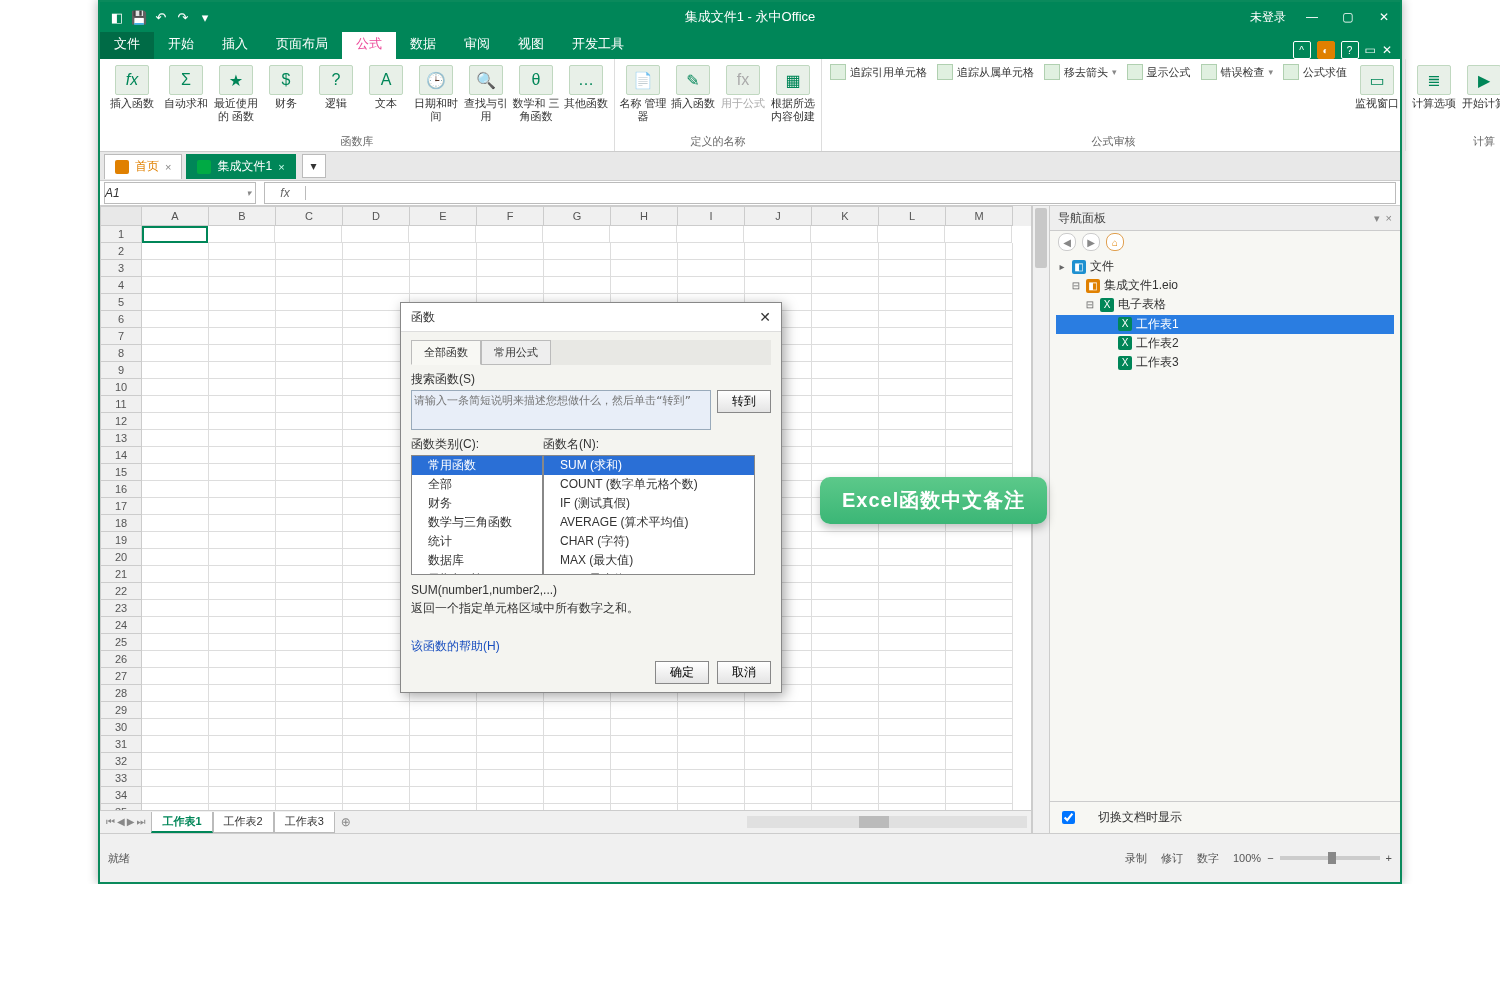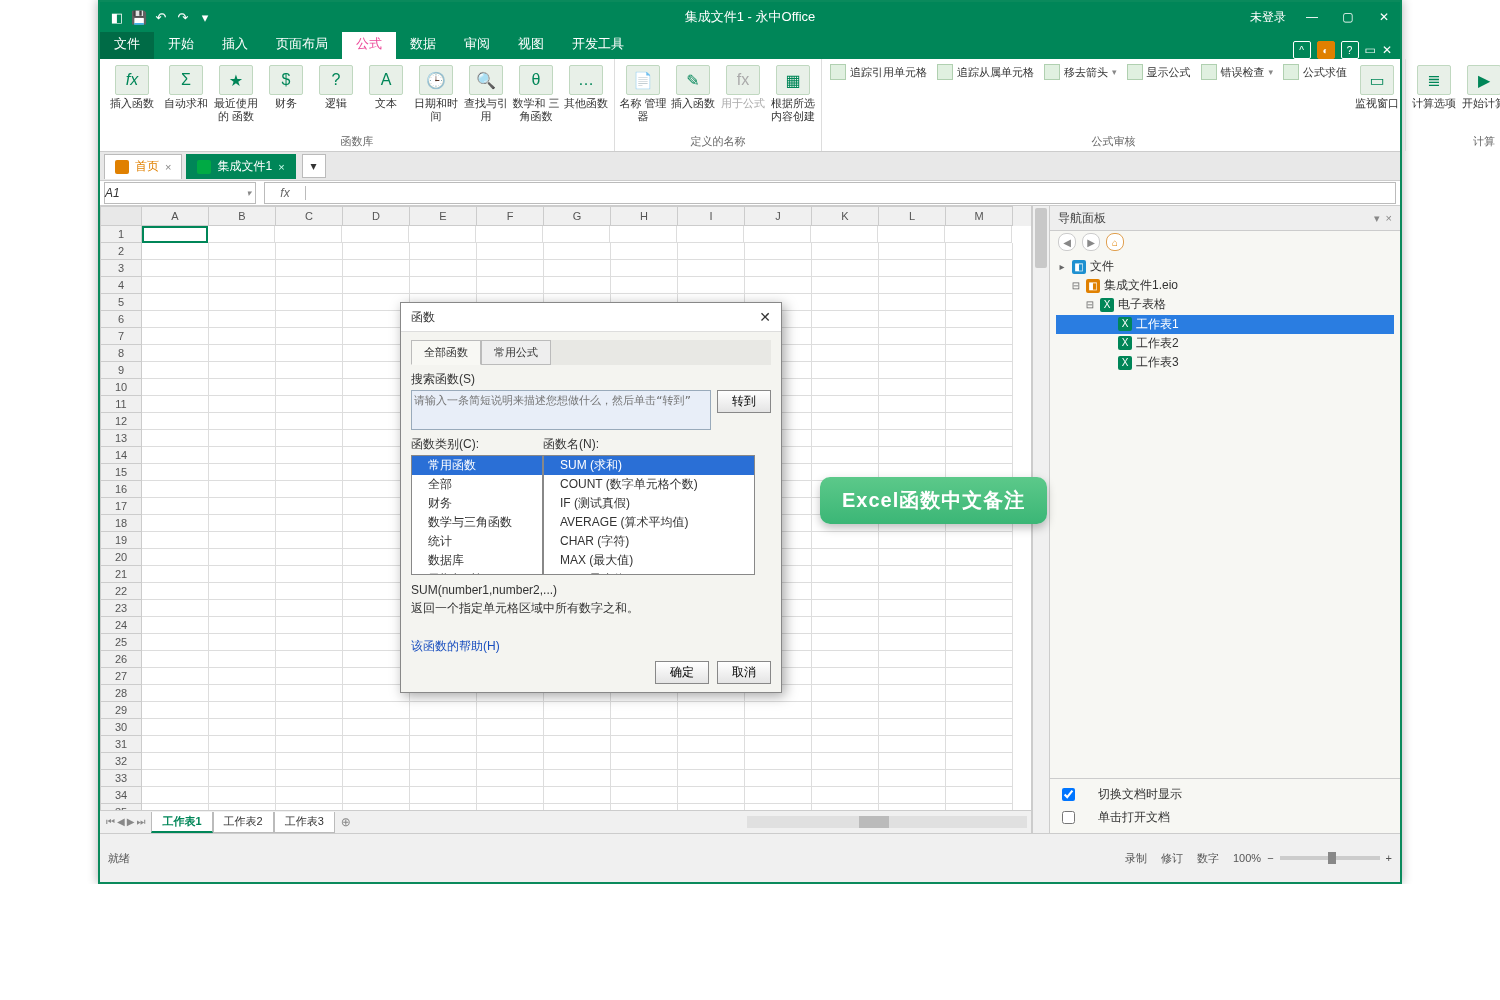--- a/index.html
+++ b/index.html
@@ -977,24 +977,20 @@
               <span>工作表3</span>
             </div>
           </div>
       </div>
       <div style="flex:1"></div>
       <div class="navopts">
         <label>
             <input type="checkbox" checked="" style="">
             <span>切换文档时显示</span>
           </label>
-        <label>
-            <input type="checkbox" style="">
-            <span>单击打开文档</span>
-          </label>
       </div>
     </div>
   </div>
 
   <div class="status">
     <span>就绪</span>
     <div class="sright">
       <span>录制</span>
       <span>修订</span>
       <span>数字</span>

